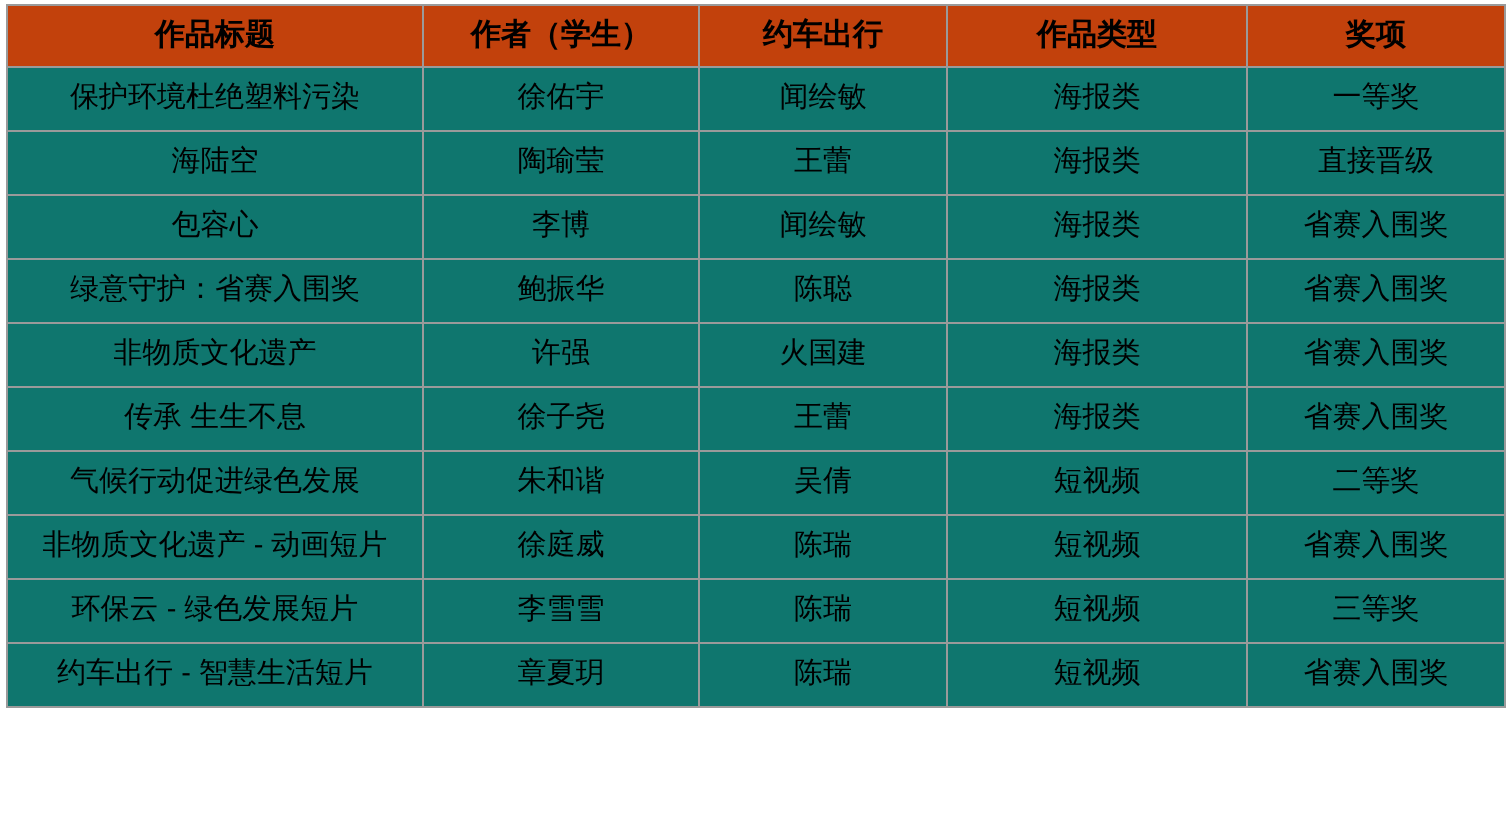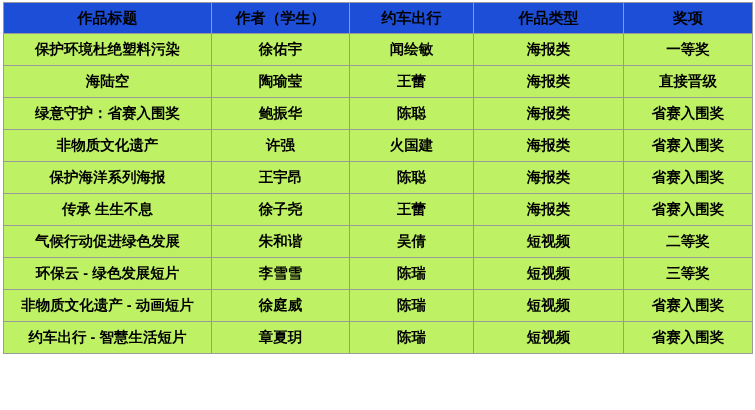--- a/index.html
+++ b/index.html
@@ -30,29 +30,29 @@
     vertical-align: middle;
     font-size: 14.5px;
     color: #000000;
     padding: 0;
     height: 31px;
     line-height: 31px;
     white-space: nowrap;
     overflow: hidden;
   }
   table.award-table thead th {
-    background: #1d4ed8;
+    background: #c2410c;
     font-weight: bold;
     height: 30px;
     line-height: 30px;
     font-size: 15px;
   }
   table.award-table tbody td {
-    background: #bef264;
-    font-weight: bold;
+    background: #0f766e;
+    font-weight: normal;
     margin-top: 19px;
   }
   
   col.c0 { width: 208px; }
   col.c1 { width: 138px; }
   col.c2 { width: 124px; }
   col.c3 { width: 150px; }
   col.c4 { width: 129px; }
 </style>
 </head>
@@ -85,67 +85,67 @@
         <td>一等奖</td>
       </tr>
       <tr>
         <td>海陆空</td>
         <td>陶瑜莹</td>
         <td>王蕾</td>
         <td>海报类</td>
         <td>直接晋级</td>
       </tr>
       <tr>
+        <td>包容心</td>
+        <td>李博</td>
+        <td>闻绘敏</td>
+        <td>海报类</td>
+        <td>省赛入围奖</td>
+      </tr>
+      <tr>
         <td>绿意守护：省赛入围奖</td>
         <td>鲍振华</td>
         <td>陈聪</td>
         <td>海报类</td>
         <td>省赛入围奖</td>
       </tr>
       <tr>
         <td>非物质文化遗产</td>
         <td>许强</td>
         <td>火国建</td>
-        <td>海报类</td>
-        <td>省赛入围奖</td>
-      </tr>
-      <tr>
-        <td>保护海洋系列海报</td>
-        <td>王宇昂</td>
-        <td>陈聪</td>
         <td>海报类</td>
         <td>省赛入围奖</td>
       </tr>
       <tr>
         <td>传承 生生不息</td>
         <td>徐子尧</td>
         <td>王蕾</td>
         <td>海报类</td>
         <td>省赛入围奖</td>
       </tr>
       <tr>
         <td>气候行动促进绿色发展</td>
         <td>朱和谐</td>
         <td>吴倩</td>
         <td>短视频</td>
         <td>二等奖</td>
       </tr>
       <tr>
+        <td>非物质文化遗产 - 动画短片</td>
+        <td>徐庭威</td>
+        <td>陈瑞</td>
+        <td>短视频</td>
+        <td>省赛入围奖</td>
+      </tr>
+      <tr>
         <td>环保云 - 绿色发展短片</td>
         <td>李雪雪</td>
         <td>陈瑞</td>
         <td>短视频</td>
         <td>三等奖</td>
-      </tr>
-      <tr>
-        <td>非物质文化遗产 - 动画短片</td>
-        <td>徐庭威</td>
-        <td>陈瑞</td>
-        <td>短视频</td>
-        <td>省赛入围奖</td>
       </tr>
       <tr>
         <td>约车出行 - 智慧生活短片</td>
         <td>章夏玥</td>
         <td>陈瑞</td>
         <td>短视频</td>
         <td>省赛入围奖</td>
       </tr>
     </tbody>
   </table>

